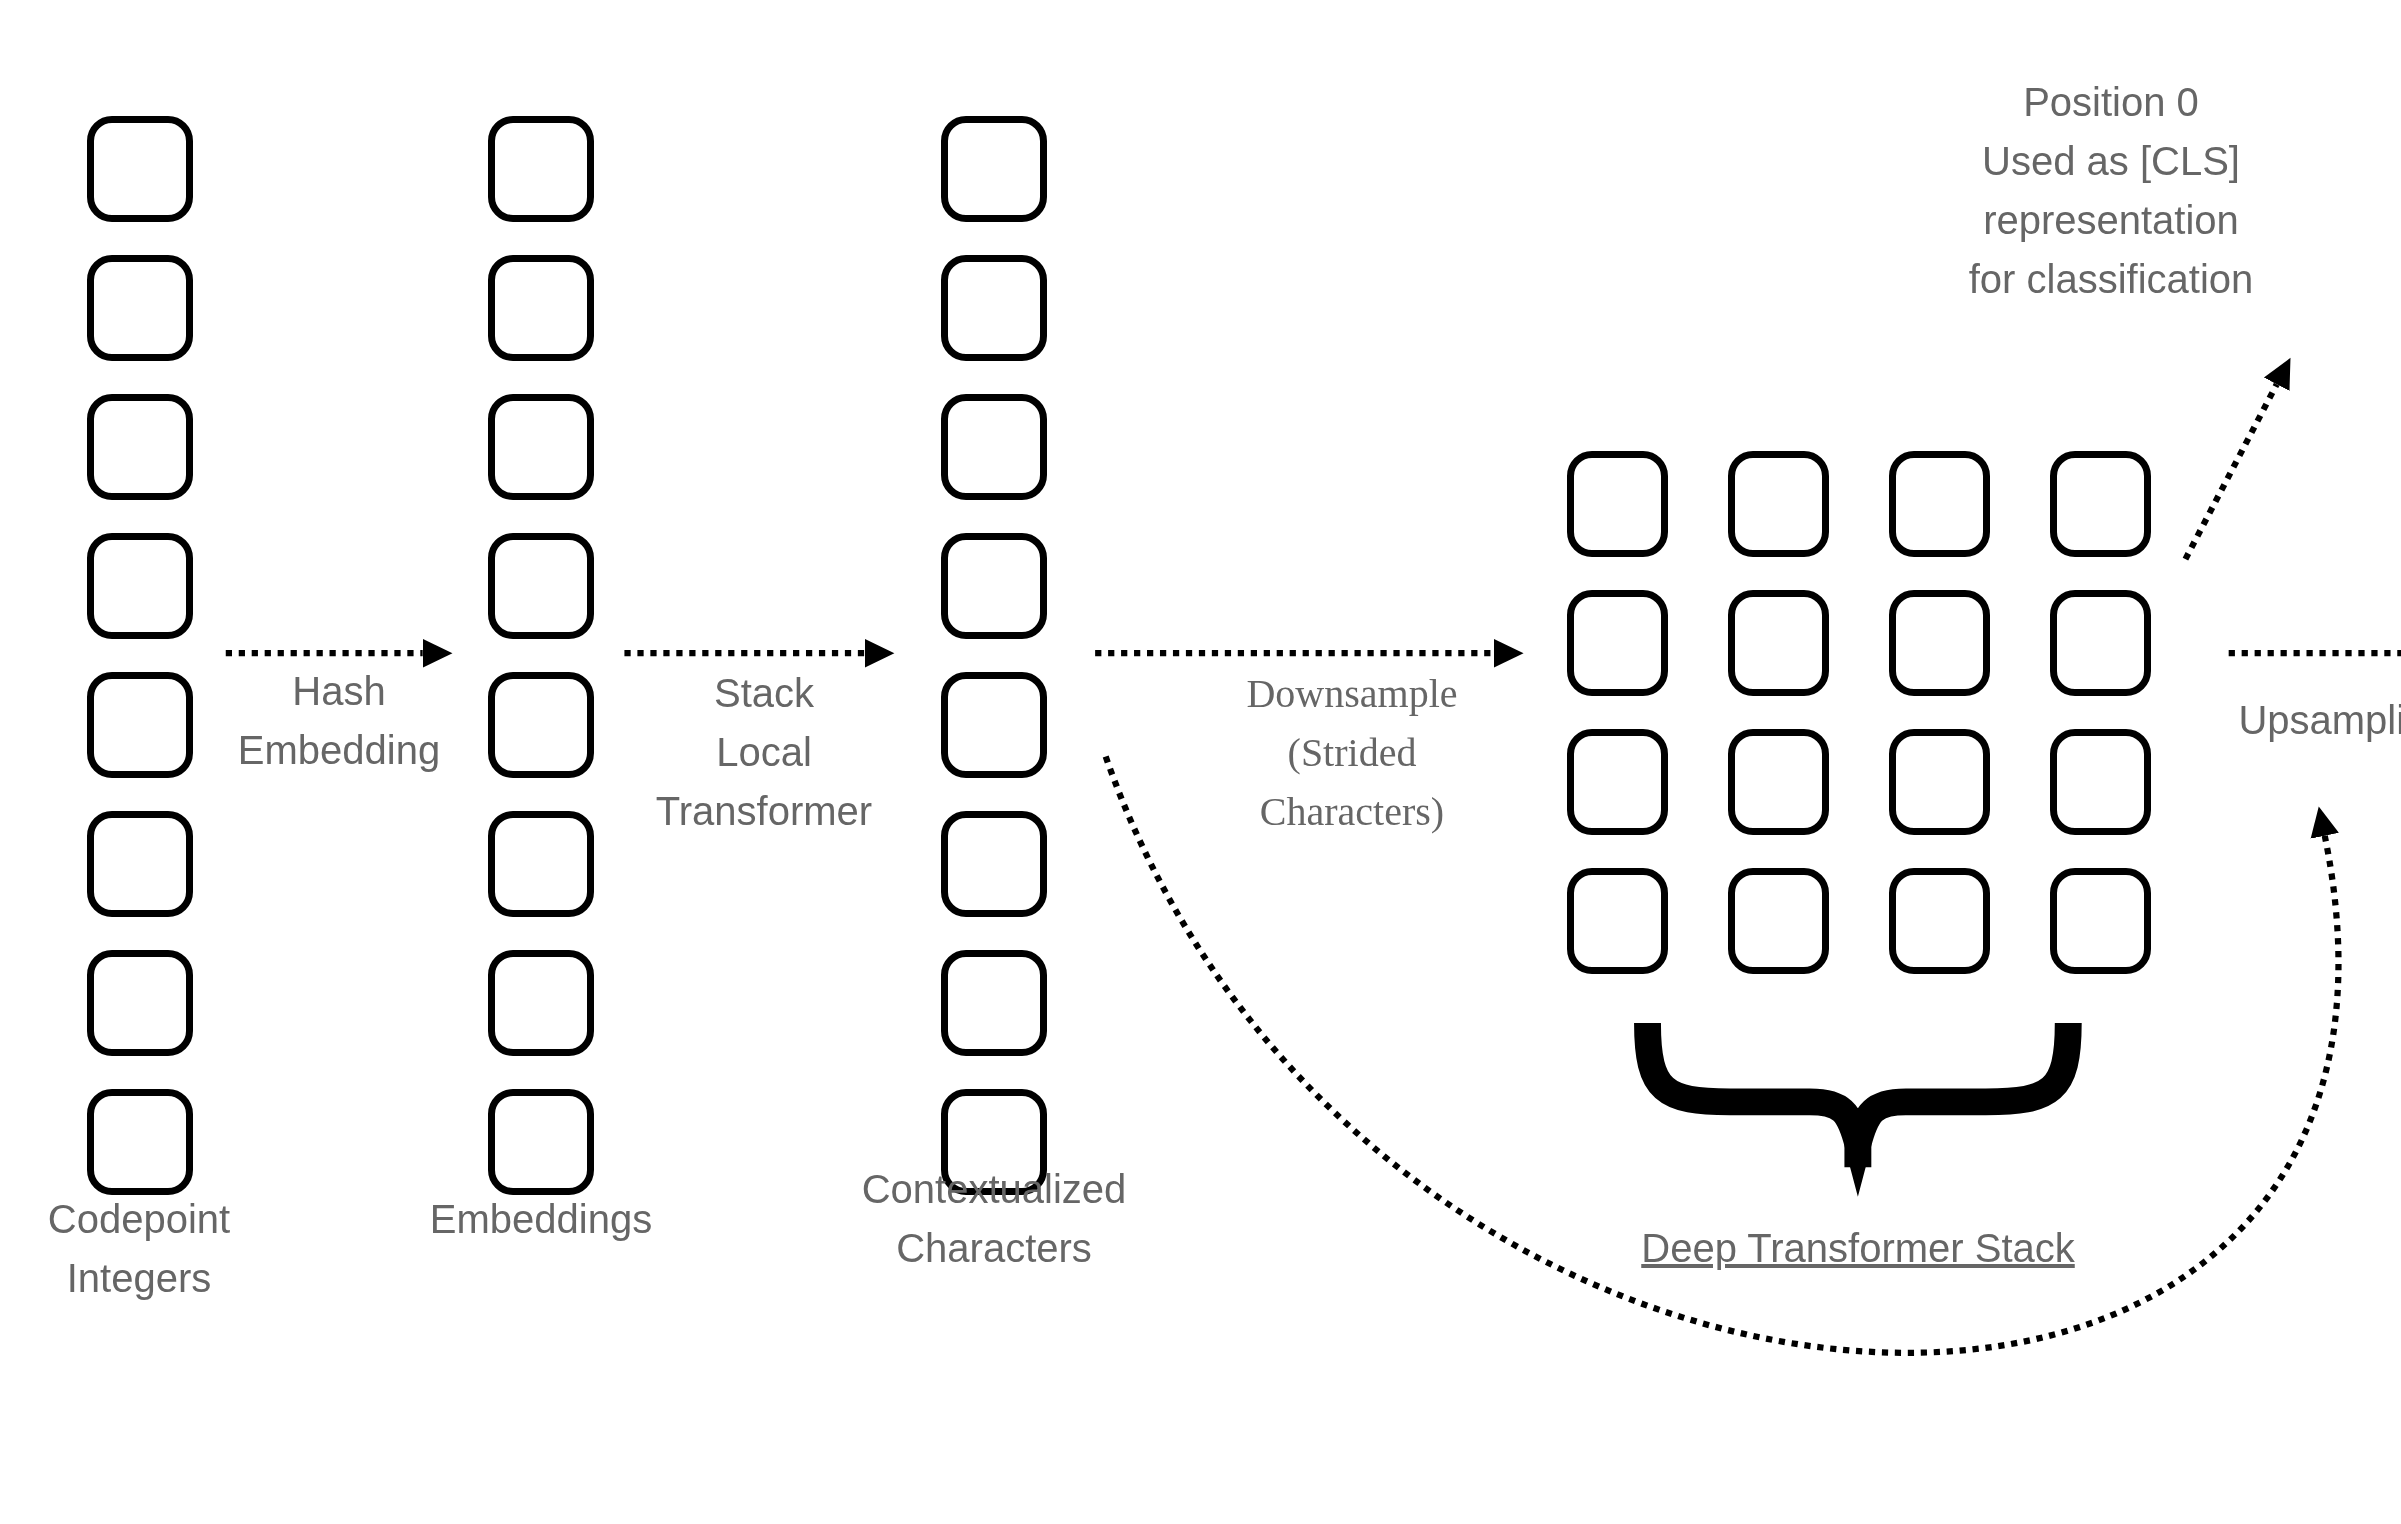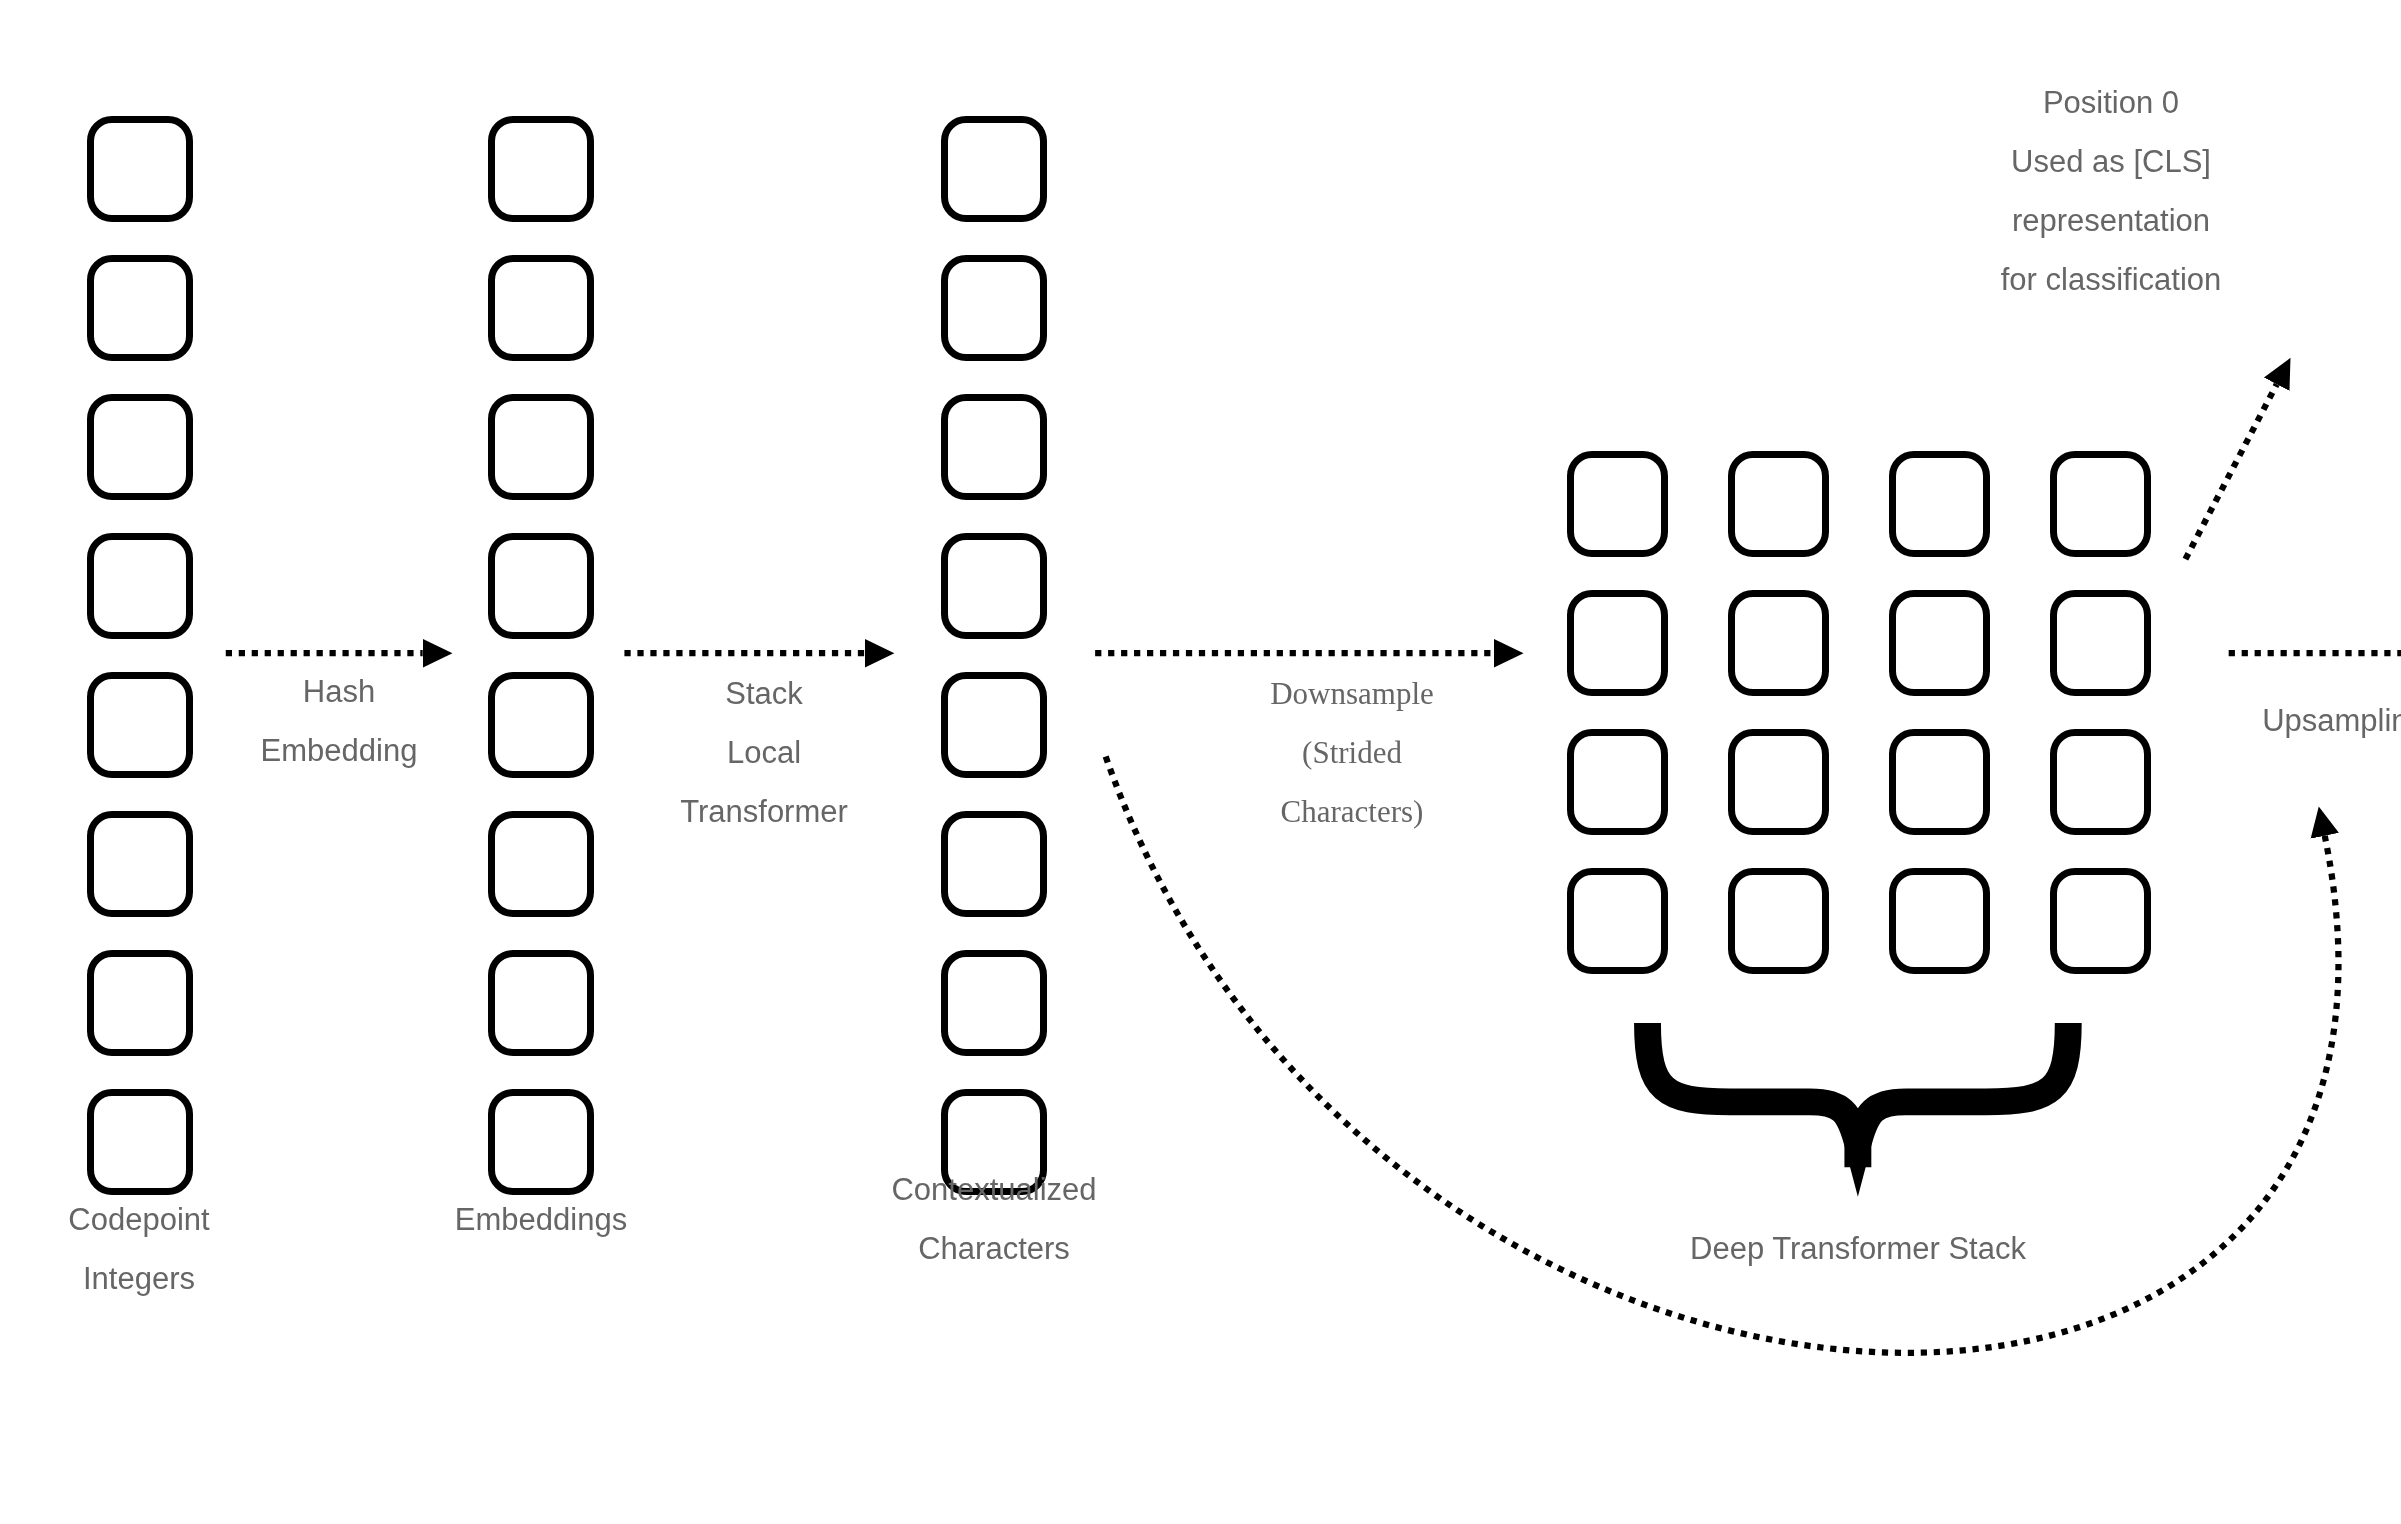--- a/index.html
+++ b/index.html
@@ -7,27 +7,27 @@
           font-family:"Liberation Sans",sans-serif;overflow:hidden;}
   .overlay{position:absolute;left:0;top:0;}
   .col{position:absolute;top:116px;display:flex;flex-direction:column;gap:33px;}
   .sq{width:106px;height:106px;border:7.7px solid #000;border-radius:25px;
       background:#fff;box-sizing:border-box;}
   .grid{position:absolute;left:1567px;top:451px;display:grid;
         grid-template-columns:repeat(4,101px);grid-auto-rows:106px;
         column-gap:60px;row-gap:33px;}
   .grid .sq{width:101px;}
   .lbl{position:absolute;transform:translateX(-50%);text-align:center;
-       font-size:31px;line-height:59px;color:var(--label-color,#666);
+       font-size:40px;line-height:59px;color:var(--label-color,#666);
        white-space:nowrap;}
   
   #lbl-codepoint{left:139px;top:1190px;text-align:center;}
   #lbl-character{left:541px;top:1190px;}
   #lbl-contextualized{left:994px;top:1160px;}
-  #lbl-deepstack{left:1858px;top:1219px;}
+  #lbl-deepstack{left:1858px;top:1219px;text-decoration:underline;}
   #lbl-hash{left:339px;top:662px;}
   #lbl-single-local{left:764px;top:664px;}
   #lbl-downsample{left:1352px;top:664px;font-family:Liberation Serif, serif;}
   #lbl-upsampling{left:2344px;top:691px;}
   #lbl-cls{left:2111px;top:73px;}
   
   #col-codepoint{left:87px;}
   #col-character{left:488px;}
   #col-contextualized{left:941px;}
 </style>

